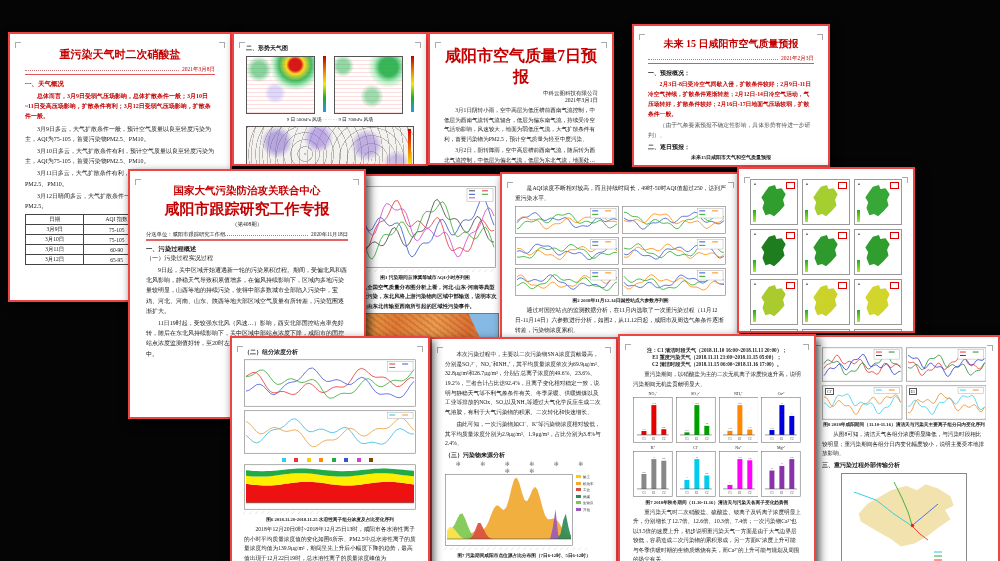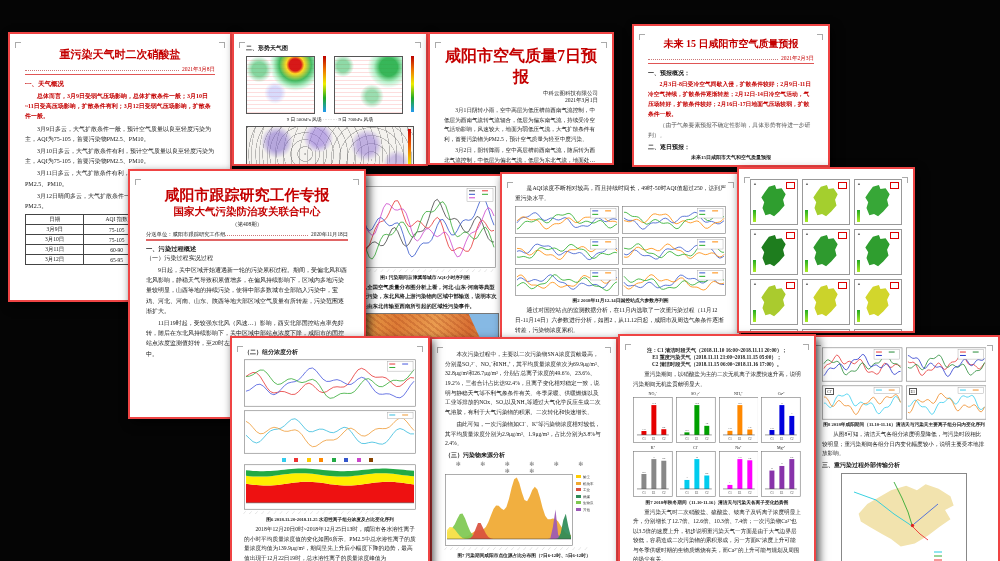--- a/index.html
+++ b/index.html
@@ -323,22 +323,22 @@
     <div class="tile">
         <div class="redbox"></div>
       </div>
     <div class="tile">
         <div class="redbox"></div>
       </div>
   </div>
 </div>
 
 <div class="page" style="left:128px;top:145px;width:238px;height:250px;padding:13px 16px;font-size:6px;">
+  <div class="ctr red bold" style="font-size:10.5px;">国家大气污染防治攻关联合中心</div>
   <div class="ctr red bold" style="font-size:15px;margin-top:2px;">咸阳市跟踪研究工作专报</div>
-  <div class="ctr red bold" style="font-size:10.5px;">国家大气污染防治攻关联合中心</div>
   <div class="ctr" style="font-size:5.5px;margin-top:2px;">（第408期）</div>
   <div style="display:flex;align-items:flex-end;border-bottom:2px solid #e06666;padding-bottom:1px;font-size:5.3px;margin:3px 0 4px 0;">
     <span>分送单位：咸阳市跟踪研究工作组</span>
     <span class="dots"></span>
     <span>2020年11月18日</span>
   </div>
   <div class="bold" style="font-size:6.3px;margin-top:3px;">一、污染过程概述</div>
   <div style="font-size:6.1px;">（一）污染过程实况过程</div>
   <p>9日起，关中区域开始遭遇新一轮的污染累积过程。期间，受偏北风和西北风影响，静稳天气导致积累值增多，在偏风持续影响下，区域内多地污染量较明显，山西等地的持续污染，使得中部多数城市全部陷入污染中，宝鸡、河北、河南、山东、陕西等地大部区域空气质量有所转差，污染范围逐渐扩大。</p>
   <p>11日19时起，受较强东北风（风速…）影响，西安北部国控站点率先好转，随后在东北风持续影响下，关中区域中部站点浓度下降，咸阳市的国控站点浓度监测值好转，至20时左右咸阳市降至中度污染，咸阳等持续改善中。</p>

